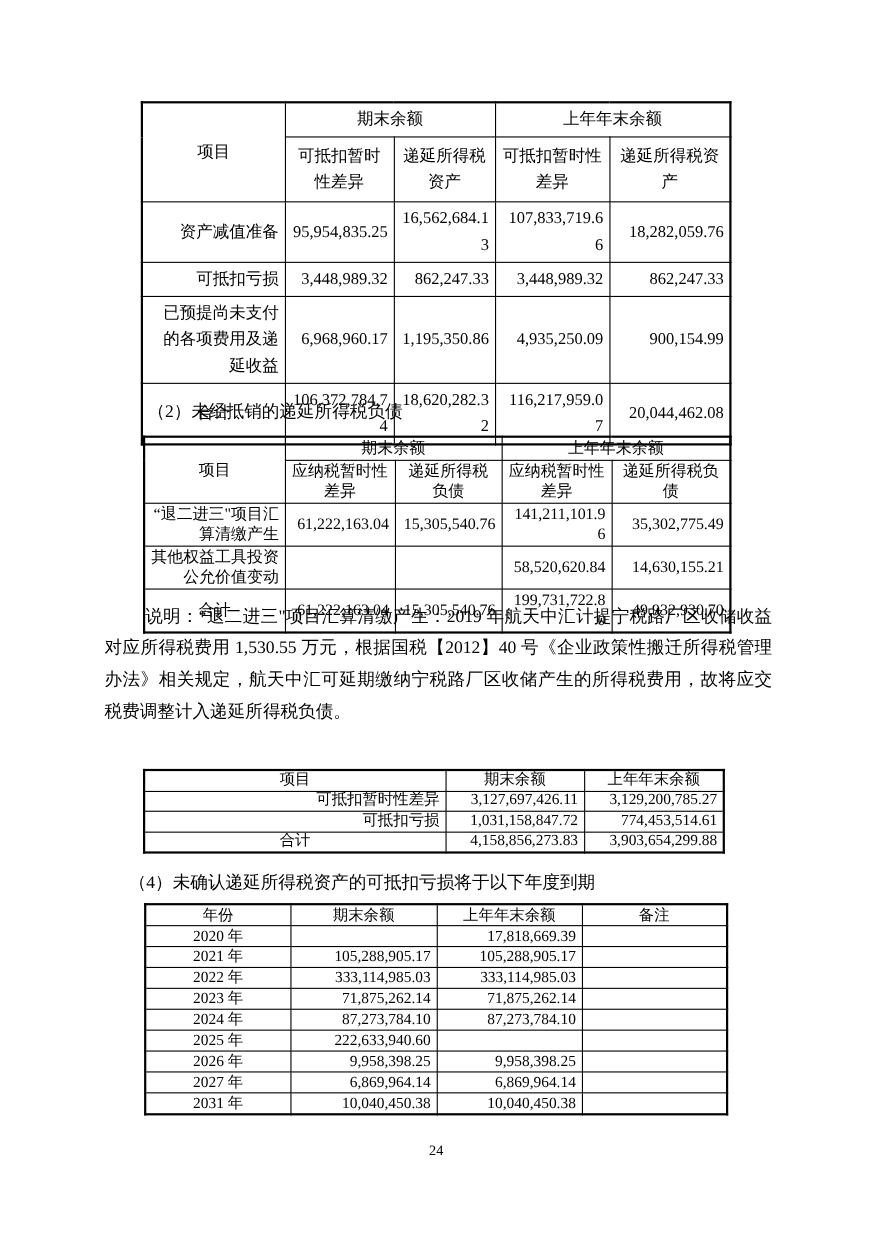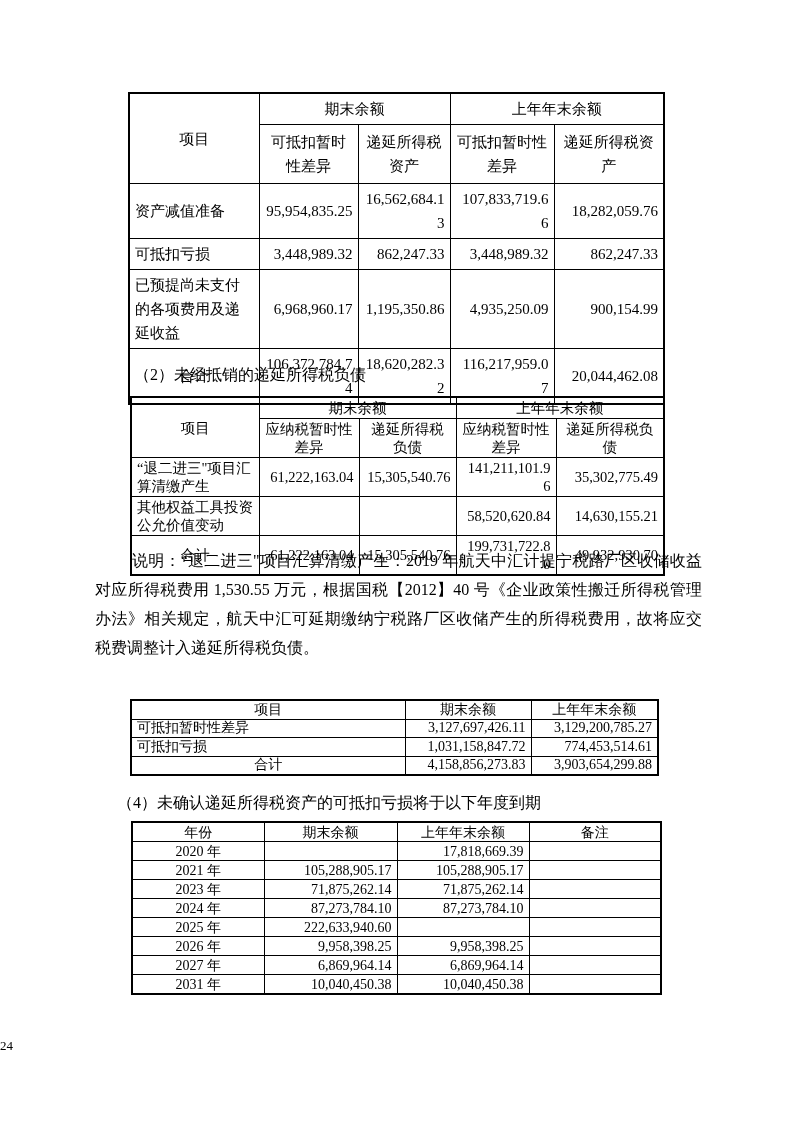--- a/index.html
+++ b/index.html
@@ -32,21 +32,21 @@
   .t2 { left:130px; top:396px; width:533px; font-size:14.5px; line-height:18px; }
   .t2 td { padding:1px 5px; }
   
   .t3 { left:130px; top:699px; width:527px; font-size:14px; line-height:16.5px; }
   .t3 td { padding:0.5px 5px; }
   
   .t4 { left:131px; top:821px; width:529px; font-size:14px; line-height:17px; }
   .t4 td { padding:0.5px 5px; }
 
   .ctr { text-align:center;margin-top:34px; }
-  .lbl { text-align:left; }
+  .lbl { text-align:right; }
   .num { text-align:right; }
 
   .heading {
     position: absolute;
     font-size: 16px;
     line-height: 22px;
     white-space: nowrap;
   }
   .h2 { left:134px; top:364px; }
   .h3 { left:119px; top:672px; }
@@ -60,21 +60,21 @@
     font-size: 16px;
     line-height: 29px;
     text-align: justify;
     text-indent: 37px;
   }
   .pagenum {
     position: absolute;
     left: 0;
     right: 0;
     top: 1038px;
-    text-align: left;
+    text-align: center;
     font-size: 13px;
   }
 </style>
 </head>
 <body>
 
 <div class="page">
 
   <table class="t t1">
     <colgroup>
@@ -228,20 +228,26 @@
         <td class="num">17,818,669.39</td>
         <td class="num"></td>
       </tr>
       <tr>
         <td class="ctr">2021 年</td>
         <td class="num">105,288,905.17</td>
         <td class="num">105,288,905.17</td>
         <td class="num"></td>
       </tr>
       <tr>
+        <td class="ctr">2022 年</td>
+        <td class="num">333,114,985.03</td>
+        <td class="num">333,114,985.03</td>
+        <td class="num"></td>
+      </tr>
+      <tr>
         <td class="ctr">2023 年</td>
         <td class="num">71,875,262.14</td>
         <td class="num">71,875,262.14</td>
         <td class="num"></td>
       </tr>
       <tr>
         <td class="ctr">2024 年</td>
         <td class="num">87,273,784.10</td>
         <td class="num">87,273,784.10</td>
         <td class="num"></td>

